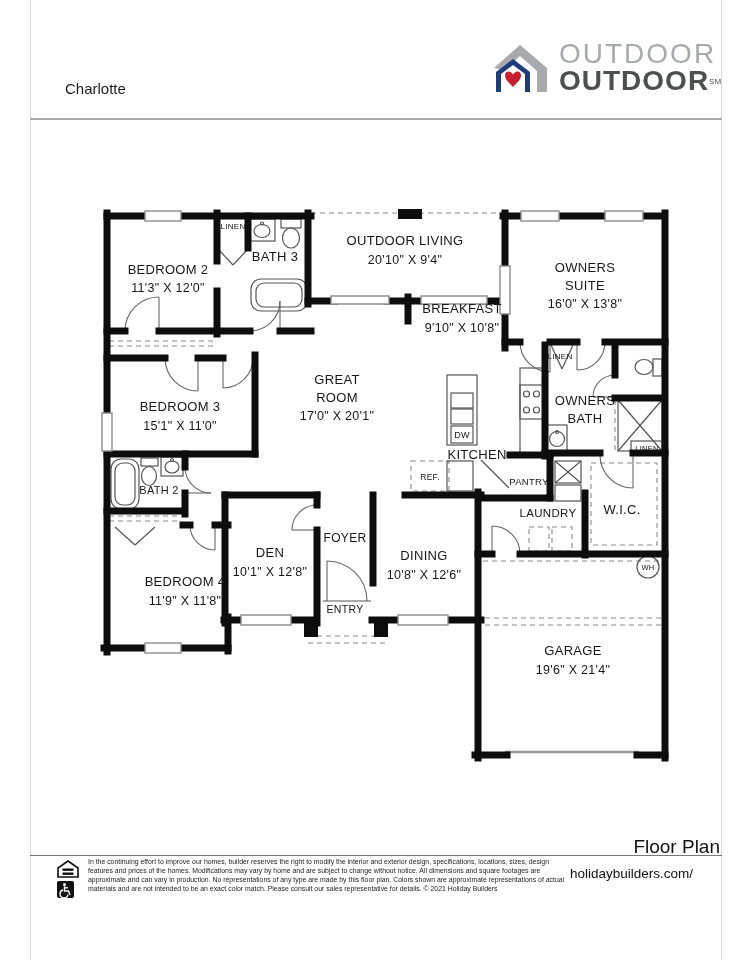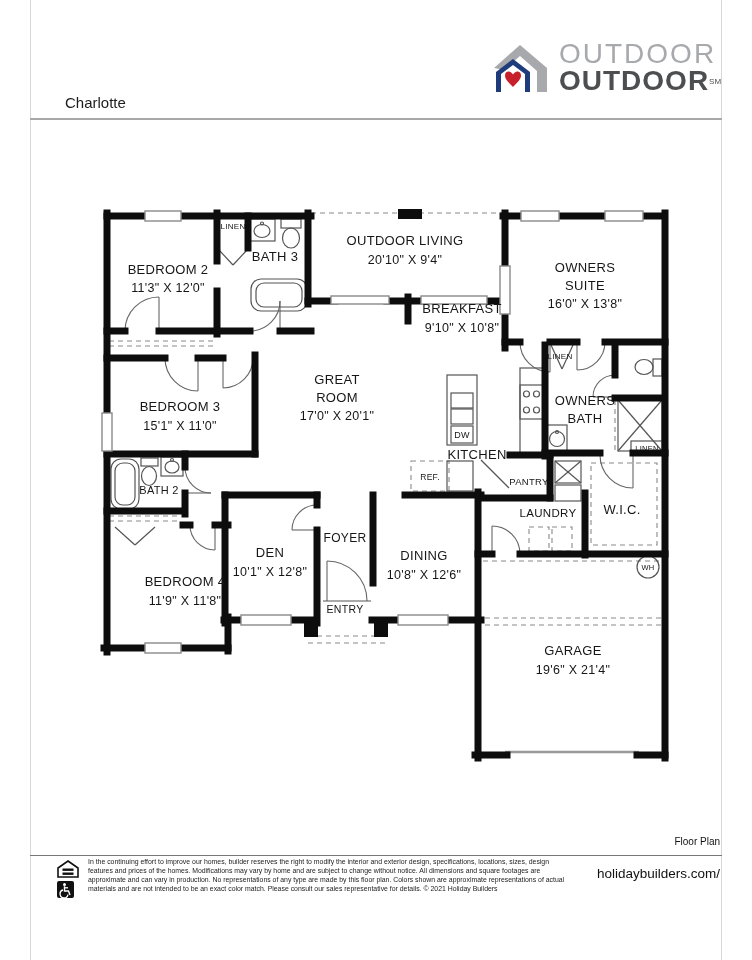--- a/index.html
+++ b/index.html
@@ -1,35 +1,35 @@
 <!DOCTYPE html>
 <html><head>
 <meta charset="utf-8">
 <style>
   html,body{margin:0;padding:0;}
   body{width:752px;height:960px;background:#fdfdfd;font-family:"Liberation Sans",sans-serif;position:relative;overflow:hidden;}
   .page{position:absolute;inset:0;background:#ffffff;}
   .edge{position:absolute;top:0;bottom:0;width:1px;background:#d8d8d8;}
   .edge.left{left:30px;} .edge.right{left:721px;}
-  #plan-name{position:absolute;left:65px;top:94px;font-size:15px;color:#1c1c1c;}
+  #plan-name{position:absolute;left:65px;top:80px;font-size:15px;color:#1c1c1c;}
   .logo{position:absolute;left:492px;top:40px;display:flex;align-items:center;}
   .logo-text{margin-left:9px;}
   .logo-text .l1{font-size:28px;letter-spacing:2px;color:#a7a9ac;font-weight:400;line-height:27px;}
   .logo-text .l2{font-size:28px;letter-spacing:1px;color:#4d4e50;font-weight:700;line-height:27px;}
   .logo-text sup{font-size:8px;font-weight:400;vertical-align:6px;letter-spacing:0;text-align:center;}
   .rule{position:absolute;left:30px;width:692px;background:#9a9a9a;}
   .top-rule{top:118px;height:2px;background:#a8a8a8;}
   .bottom-rule{top:855px;height:1px;background:#777;}
   #floorplan{position:absolute;left:95px;top:193px;}
   #floorplan text{font-family:"Liberation Sans",sans-serif;fill:#161616;letter-spacing:0.3px;}
-  .caption{position:absolute;left:560px;top:836px;width:160px;text-align:right;font-size:10px;color:#111;}
+  .caption{position:absolute;left:560px;top:836px;width:160px;text-align:right;font-size:19px;color:#111;}
   .footer-icons{position:absolute;left:57px;top:860px;width:24px;}
   .footer-icons svg{display:block;margin-bottom:3px;}
   .disclaimer{position:absolute;left:88px;top:858px;width:478px;margin:0;font-size:6.9px;line-height:1.3;color:#222;}
-  .website{position:absolute;left:570px;top:866px;width:150px;text-align:right;font-size:13.5px;color:#111;}
+  .website{position:absolute;left:570px;top:866px;width:150px;text-align:left;font-size:13.5px;color:#111;}
 </style>
 </head>
 <body>
 
 <div class="page">
   <div class="edge left"></div>
   <div class="edge right"></div>
 
   <div id="plan-name">Charlotte</div>
 

